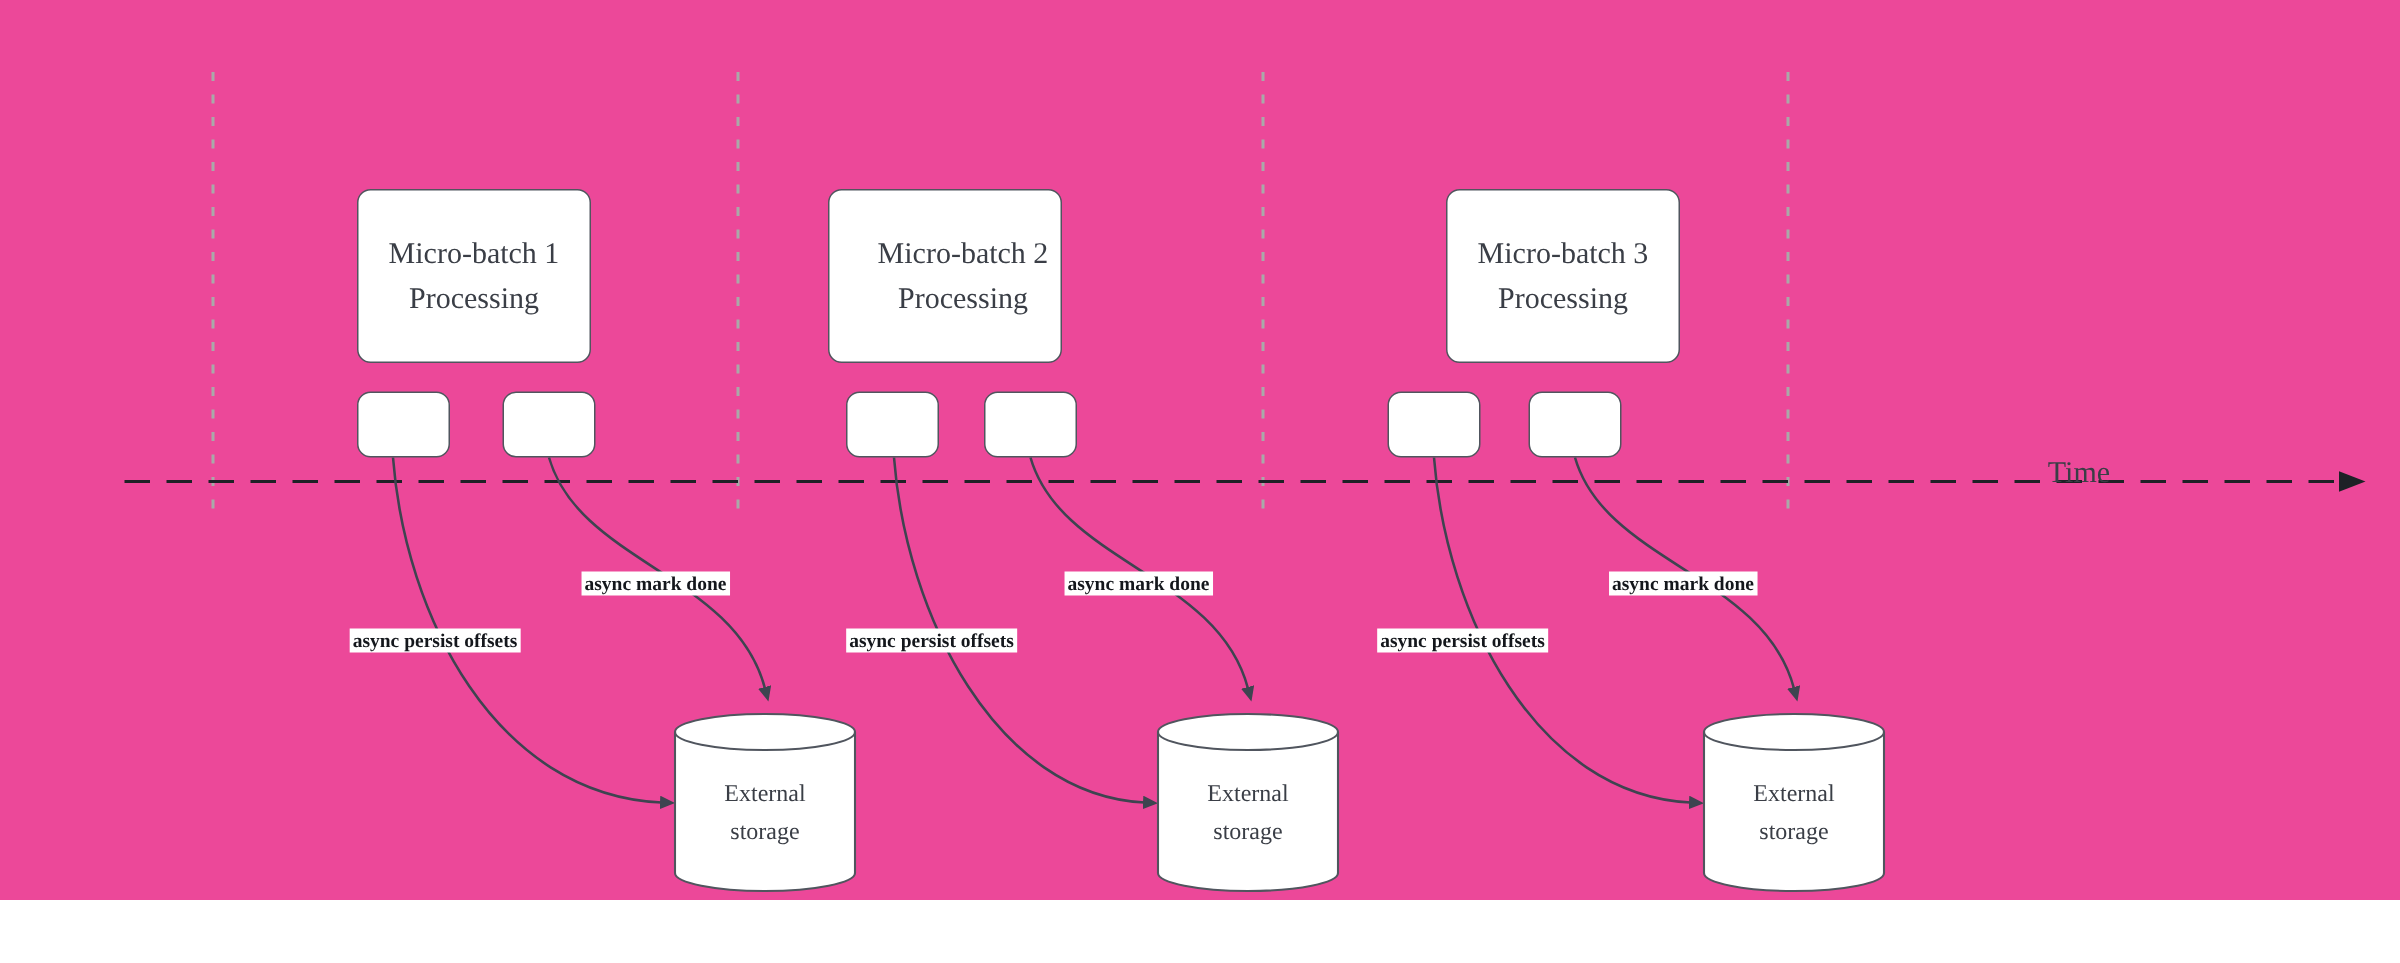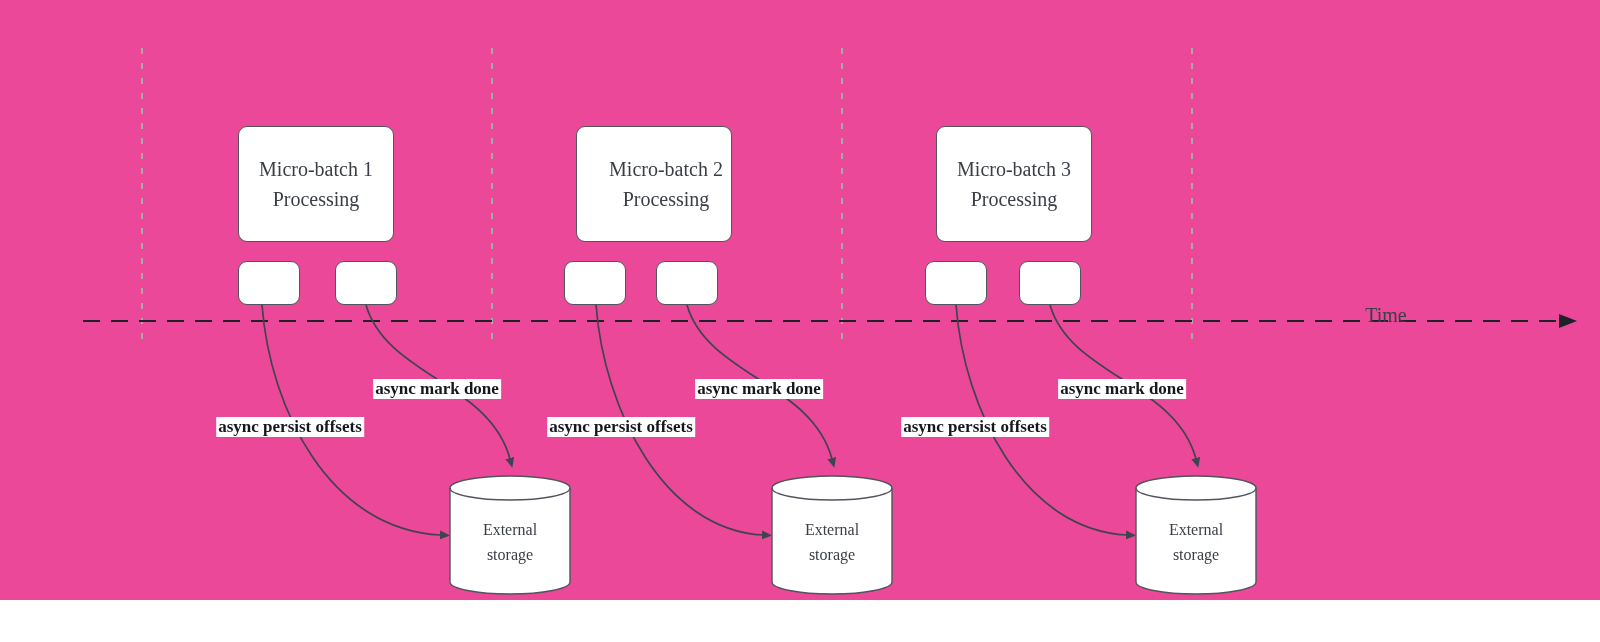--- a/index.html
+++ b/index.html
@@ -34,21 +34,21 @@
     text-align: center;
     font-size: 20px; line-height: 30px;
     color: var(--text-color);
     white-space: pre-line;
   }
   .small-box { width: 62px; height: 44px; }
 
   .edge-label {
     position: absolute;
     transform: translate(-50%, -50%);
-    font-size: 17px;
+    font-size: 13px;
     font-weight: bold;
     color: var(--label-color);
     white-space: nowrap;
     background: #ffffff;
     padding: 0 2px;
   }
   .storage-label {
     position: absolute;
     width: 120px; height: 56px;
     display: flex; align-items: center; justify-content: center;
@@ -116,26 +116,26 @@
       <path class="cyl-body" d="M1136,488 a60,12 0 0 1 120,0 v94 a60,12 0 0 1 -120,0 z"></path>
       <path class="cyl-arc" d="M1136,488 a60,12 0 0 0 120,0"></path>
     </g>
   </svg>
 
   <div class="box main-box" style="left:238px; top:126px;">Micro-batch 1
 Processing</div>
   <div class="box small-box" style="left:238px; top:261px;"></div>
   <div class="box small-box" style="left:335px; top:261px;"></div>
 
-  <div class="box main-box" style="left:576px; top:126px;padding-left:24px;">Micro-batch 2
+  <div class="box main-box" style="left:552px; top:126px;padding-left:24px;">Micro-batch 2
 Processing</div>
   <div class="box small-box" style="left:564px; top:261px;"></div>
   <div class="box small-box" style="left:656px; top:261px;"></div>
 
-  <div class="box main-box" style="left:936px; top:126px;">Micro-batch 3
+  <div class="box main-box" style="left:964px; top:126px;">Micro-batch 3
 Processing</div>
   <div class="box small-box" style="left:925px; top:261px;"></div>
   <div class="box small-box" style="left:1019px; top:261px;"></div>
 
   <div class="edge-label" style="left:290px; top:427px;">async persist offsets</div>
   <div class="edge-label" style="left:437px; top:389px;">async mark done</div>
   <div class="edge-label" style="left:621px; top:427px;">async persist offsets</div>
   <div class="edge-label" style="left:759px; top:389px;">async mark done</div>
   <div class="edge-label" style="left:975px; top:427px;">async persist offsets</div>
   <div class="edge-label" style="left:1122px; top:389px;">async mark done</div>

